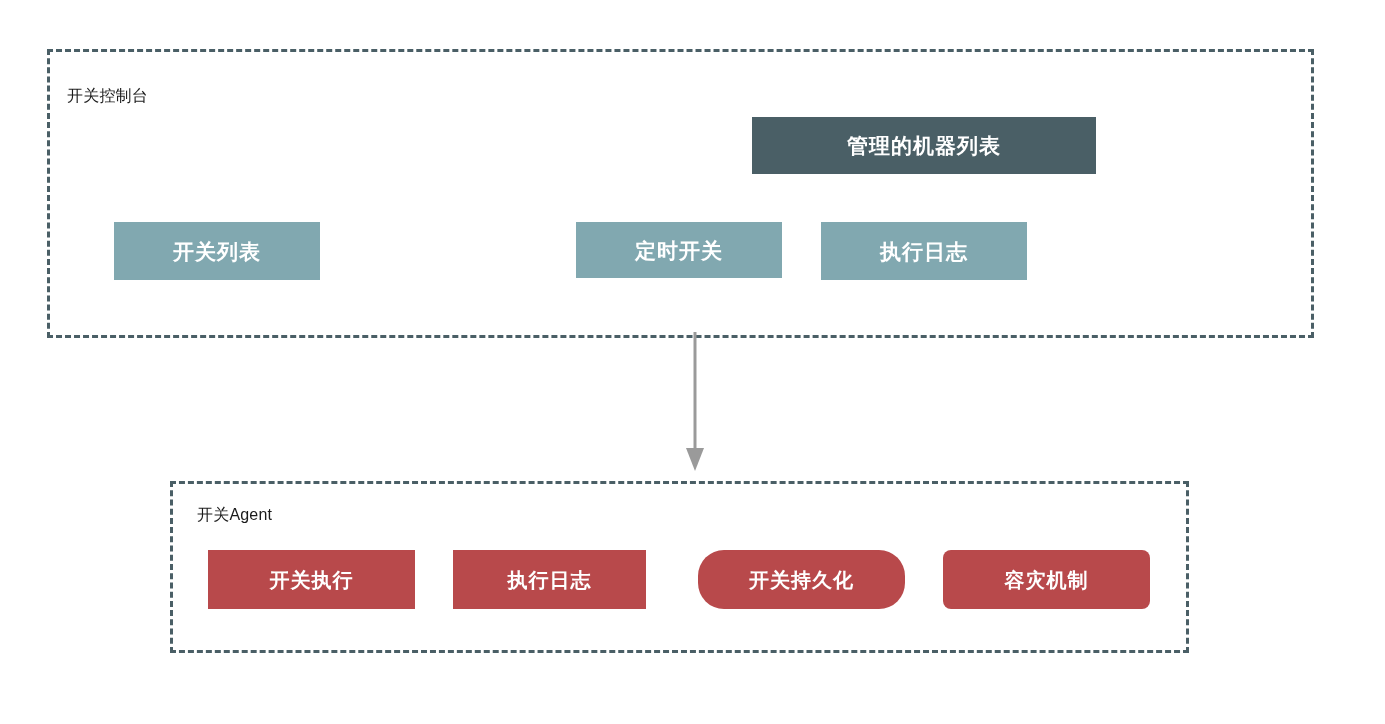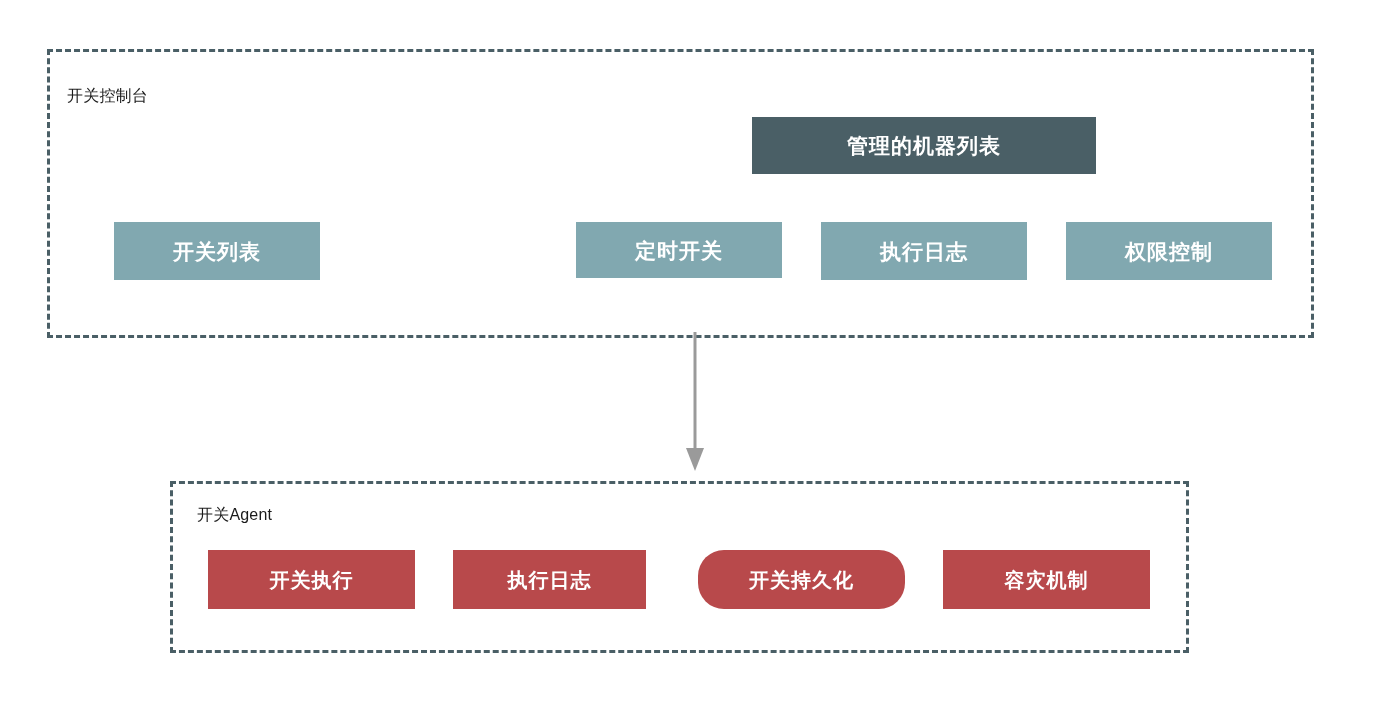--- a/index.html
+++ b/index.html
@@ -105,21 +105,21 @@
   #btn-switch-list      { left: 86px;   top: 222px; width: 206px; height: 58px; margin-left: 28px; }
   #btn-switch-group     { left: 331px;  top: 222px; width: 206px; height: 58px; }
   #btn-scheduled-switch { left: 576px;  top: 222px; width: 206px; height: 56px; }
   #btn-operation-log    { left: 821px;  top: 222px; width: 206px; height: 58px; }
   #btn-permission-ctrl  { left: 1066px; top: 222px; width: 206px; height: 58px; }
 
   
   #btn-switch-exec        { left: 208px; top: 550px; width: 207px; height: 59px; }
   #btn-exec-log           { left: 453px; top: 550px; width: 193px; height: 59px; }
   #btn-switch-persistence { left: 698px; top: 550px; width: 207px; height: 59px; border-radius: 26px; }
-  #btn-disaster-recovery  { left: 943px; top: 550px; width: 207px; height: 59px; }
+  #btn-disaster-recovery  { left: 943px; top: 550px; width: 207px; height: 59px; border-radius: 8px; }
 
   
   #flow-arrow {
     position: absolute;
     left: 660px;
     top: 330px;
     width: 70px;
     height: 150px;
     pointer-events: none;
   }
@@ -143,23 +143,20 @@
 
 
   <div id="btn-scheduled-switch" class="node-box teal-box">
     <span class="node-label">定时开关</span>
   </div>
 
   <div id="btn-operation-log" class="node-box teal-box">
     <span class="node-label">执行日志</span>
   </div>
 
-  <div id="btn-permission-ctrl" class="node-box teal-box">
-    <span class="node-label">权限控制</span>
-  </div>
 
   <svg id="flow-arrow" viewBox="0 0 70 150">
     <line x1="35" y1="2" x2="35" y2="124" stroke="#9a9a9a" stroke-width="3"></line>
     <polygon points="35,141 26,118 44,118" fill="#9a9a9a"></polygon>
   </svg>
 
   <div id="agent-container" class="container-box"></div>
 
   <div id="agent-title" class="container-title">开关Agent</div>
 

